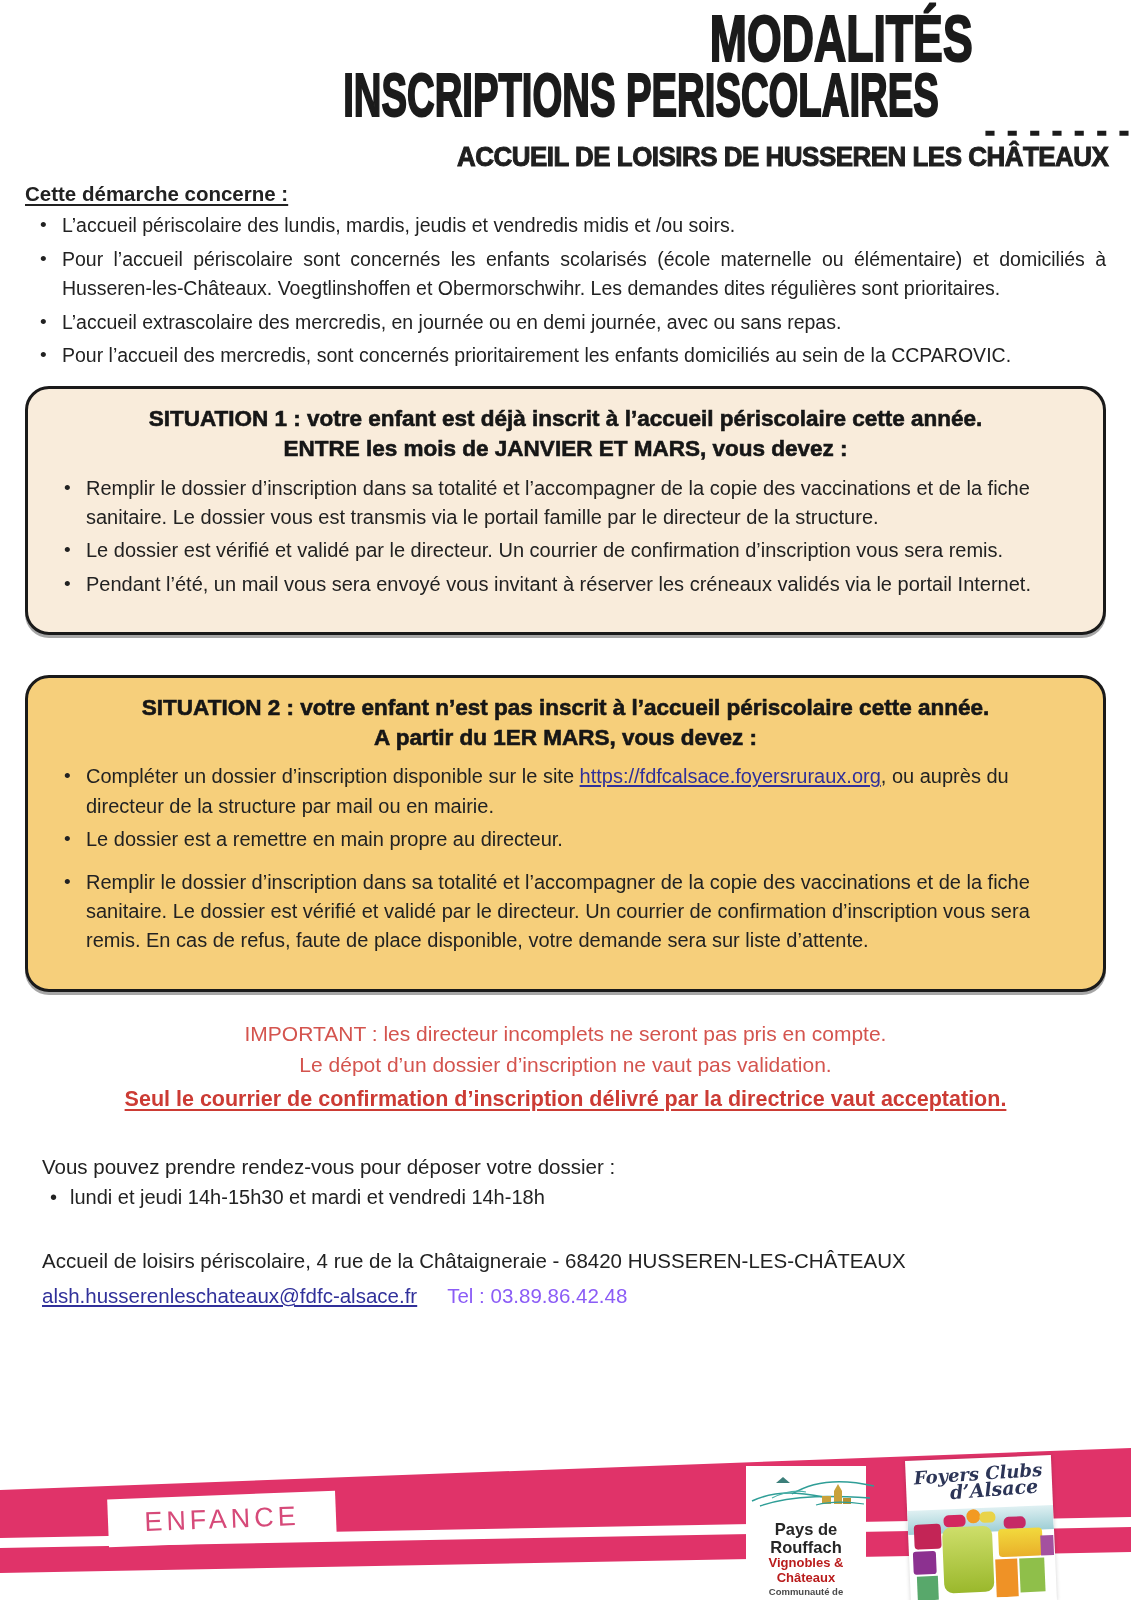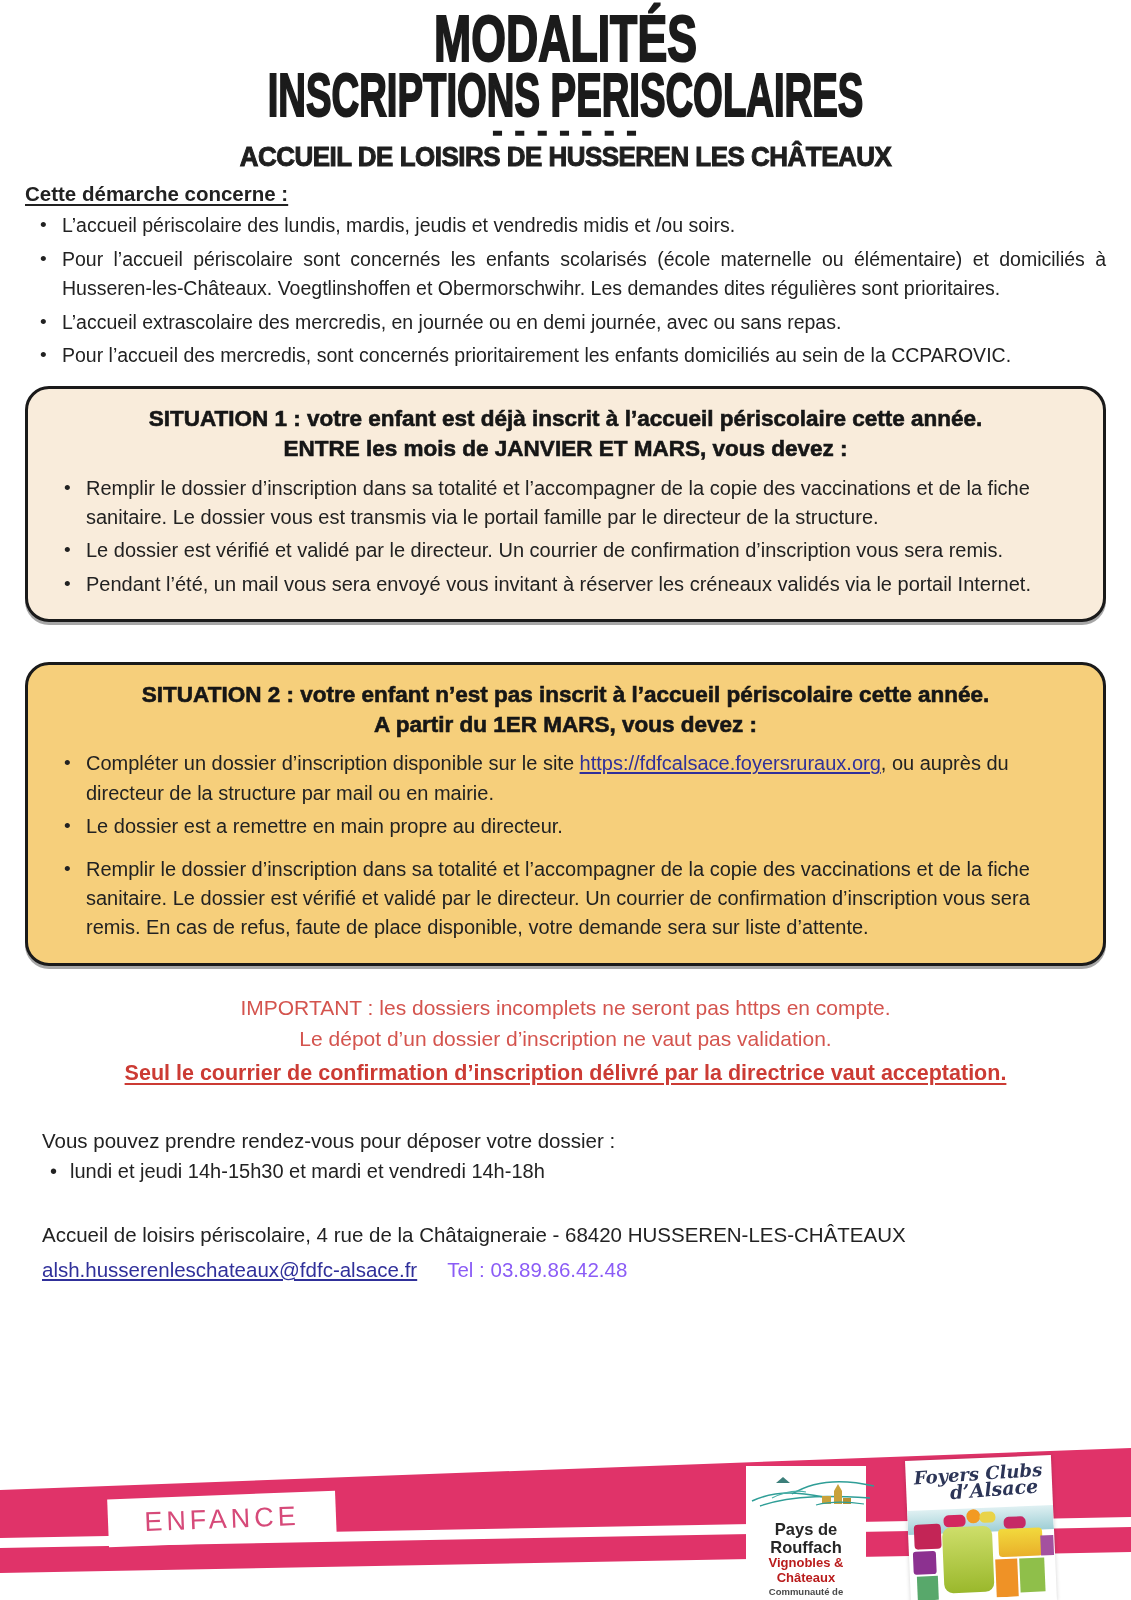--- a/index.html
+++ b/index.html
@@ -11,21 +11,21 @@
     --red_strong:#cc3b34;
     --link_blue:#30309a;
     --ink:#222222;
   }
   *{box-sizing:border-box;margin:0;padding:0;}
   html,body{background:#ffffff;}
   body{font-family:"Liberation Sans", sans-serif;color:var(--ink);}
   .page{position:relative;width:1131px;height:1600px;margin:0 auto;background:#ffffff;overflow:hidden;}
 
   
-  header{padding-top:10px;text-align:center;}
+  header{padding-top:10px;text-align:right;}
   .t1,.t2{
     font-weight:700;color:#1b1b1b;line-height:0.95;
     -webkit-text-stroke:2px #1b1b1b;
     white-space:nowrap;
   }
   .t1{font-size:62px;transform:scaleX(.72) scaleY(1.04);transform-origin:50% 50%;}
   .t2{font-size:58px;transform:scaleX(.66) scaleY(1.04);transform-origin:50% 50%;margin-top:-2px;}
   .dashes{
     font-size:30px;font-weight:700;letter-spacing:2px;color:#1b1b1b;
     -webkit-text-stroke:1.5px #1b1b1b;line-height:14px;margin-top:2px;
@@ -40,21 +40,21 @@
   .intro{margin:9px 25px 0 25px;}
   .intro-heading{font-size:20.5px;font-weight:700;text-decoration:underline;text-underline-offset:3px;}
   ul{list-style:none;}
   .blist li{position:relative;padding-left:37px;font-size:19.5px;line-height:1.48;margin-top:5px;}
   .blist li::before{content:"•";position:absolute;left:15px;top:0;font-size:19px;}
   .just{text-align:justify;}
 
   
   .sitbox{
     margin:16px 25px 0 25px;border:3px solid var(--border_dark);border-radius:24px;
-    padding:15px 28px 20px 28px;
+    padding:15px 28px 33px 28px;
     box-shadow:0 3px 0 rgba(0,0,0,.35);
   }
   .sitbox.s1{background:var(--box1_bg);}
   .sitbox.s2{background:var(--box2_bg);margin-top:40px;}
   .box-title{text-align:center;font-weight:700;font-size:22.5px;line-height:1.34;color:#161616;-webkit-text-stroke:.6px #161616;}
   .sitbox ul{margin-top:9px;}
   .sitbox .blist li{font-size:20px;line-height:1.47;padding-left:30px;margin-top:4px;}
   .sitbox .blist li::before{left:8px;}
   .gap-top{margin-top:13px !important;}
   a.doclink{color:var(--link_blue);text-decoration:underline;text-underline-offset:2px;cursor:pointer;}
@@ -141,21 +141,21 @@
       <div>A partir du 1ER MARS, vous devez :</div>
     </div>
     <ul class="blist">
       <li><span>Compléter un dossier d’inscription disponible sur le site </span><a class="doclink">https://fdfcalsace.foyersruraux.org</a><span>, ou auprès du directeur de la structure par mail ou en mairie.</span></li>
       <li>Le dossier est a remettre en main propre au directeur.</li>
       <li class="gap-top">Remplir le dossier d’inscription dans sa totalité et l’accompagner de la copie des vaccinations et de la fiche sanitaire. Le dossier est vérifié et validé par le directeur. Un courrier de confirmation d’inscription vous sera remis. En cas de refus, faute de place disponible, votre demande sera sur liste d’attente.</li>
     </ul>
   </section>
 
   <section class="important">
-    <div class="l">IMPORTANT : les dossiers incomplets ne seront pas https en compte.</div>
+    <div class="l">IMPORTANT : les directeur incomplets ne seront pas pris en compte.</div>
     <div class="l">Le dépot d’un dossier d’inscription ne vaut pas validation.</div>
     <div class="l l3">Seul le courrier de confirmation d’inscription délivré par la directrice vaut acceptation.</div>
   </section>
 
   <section class="appt">
     <div>Vous pouvez prendre rendez-vous pour déposer votre dossier :</div>
     <ul>
       <li>lundi et jeudi 14h-15h30 et mardi et vendredi 14h-18h</li>
     </ul>
   </section>

